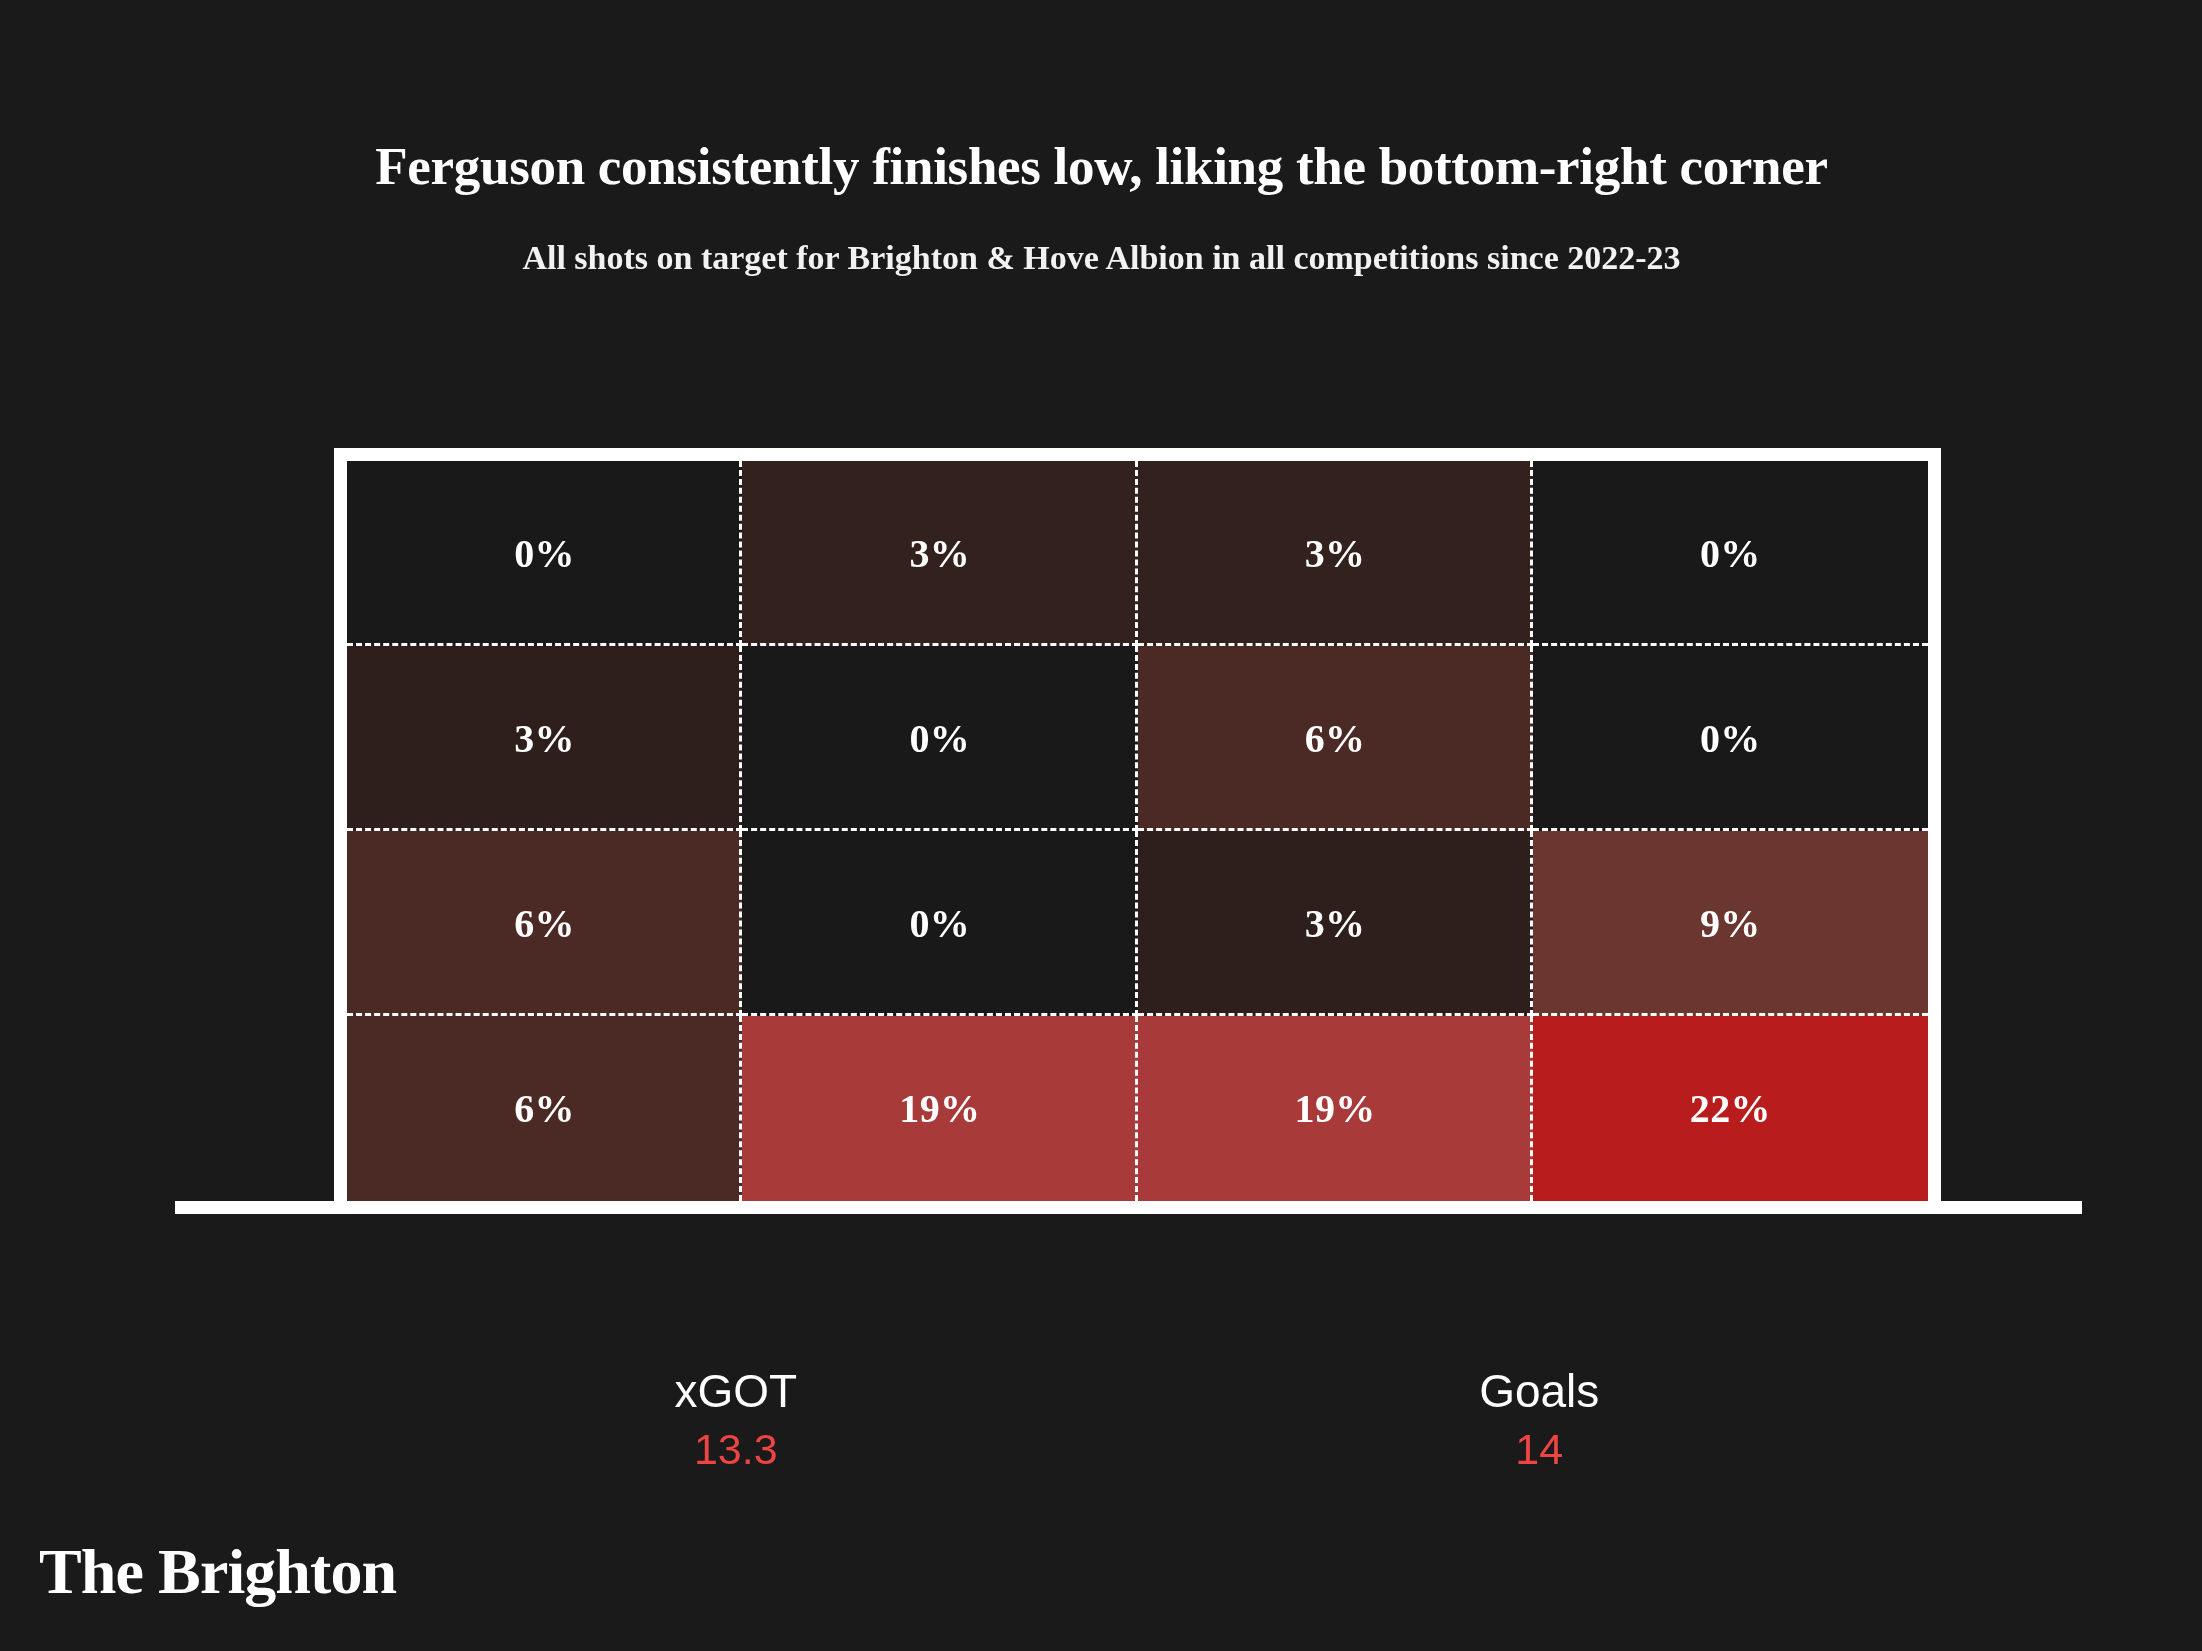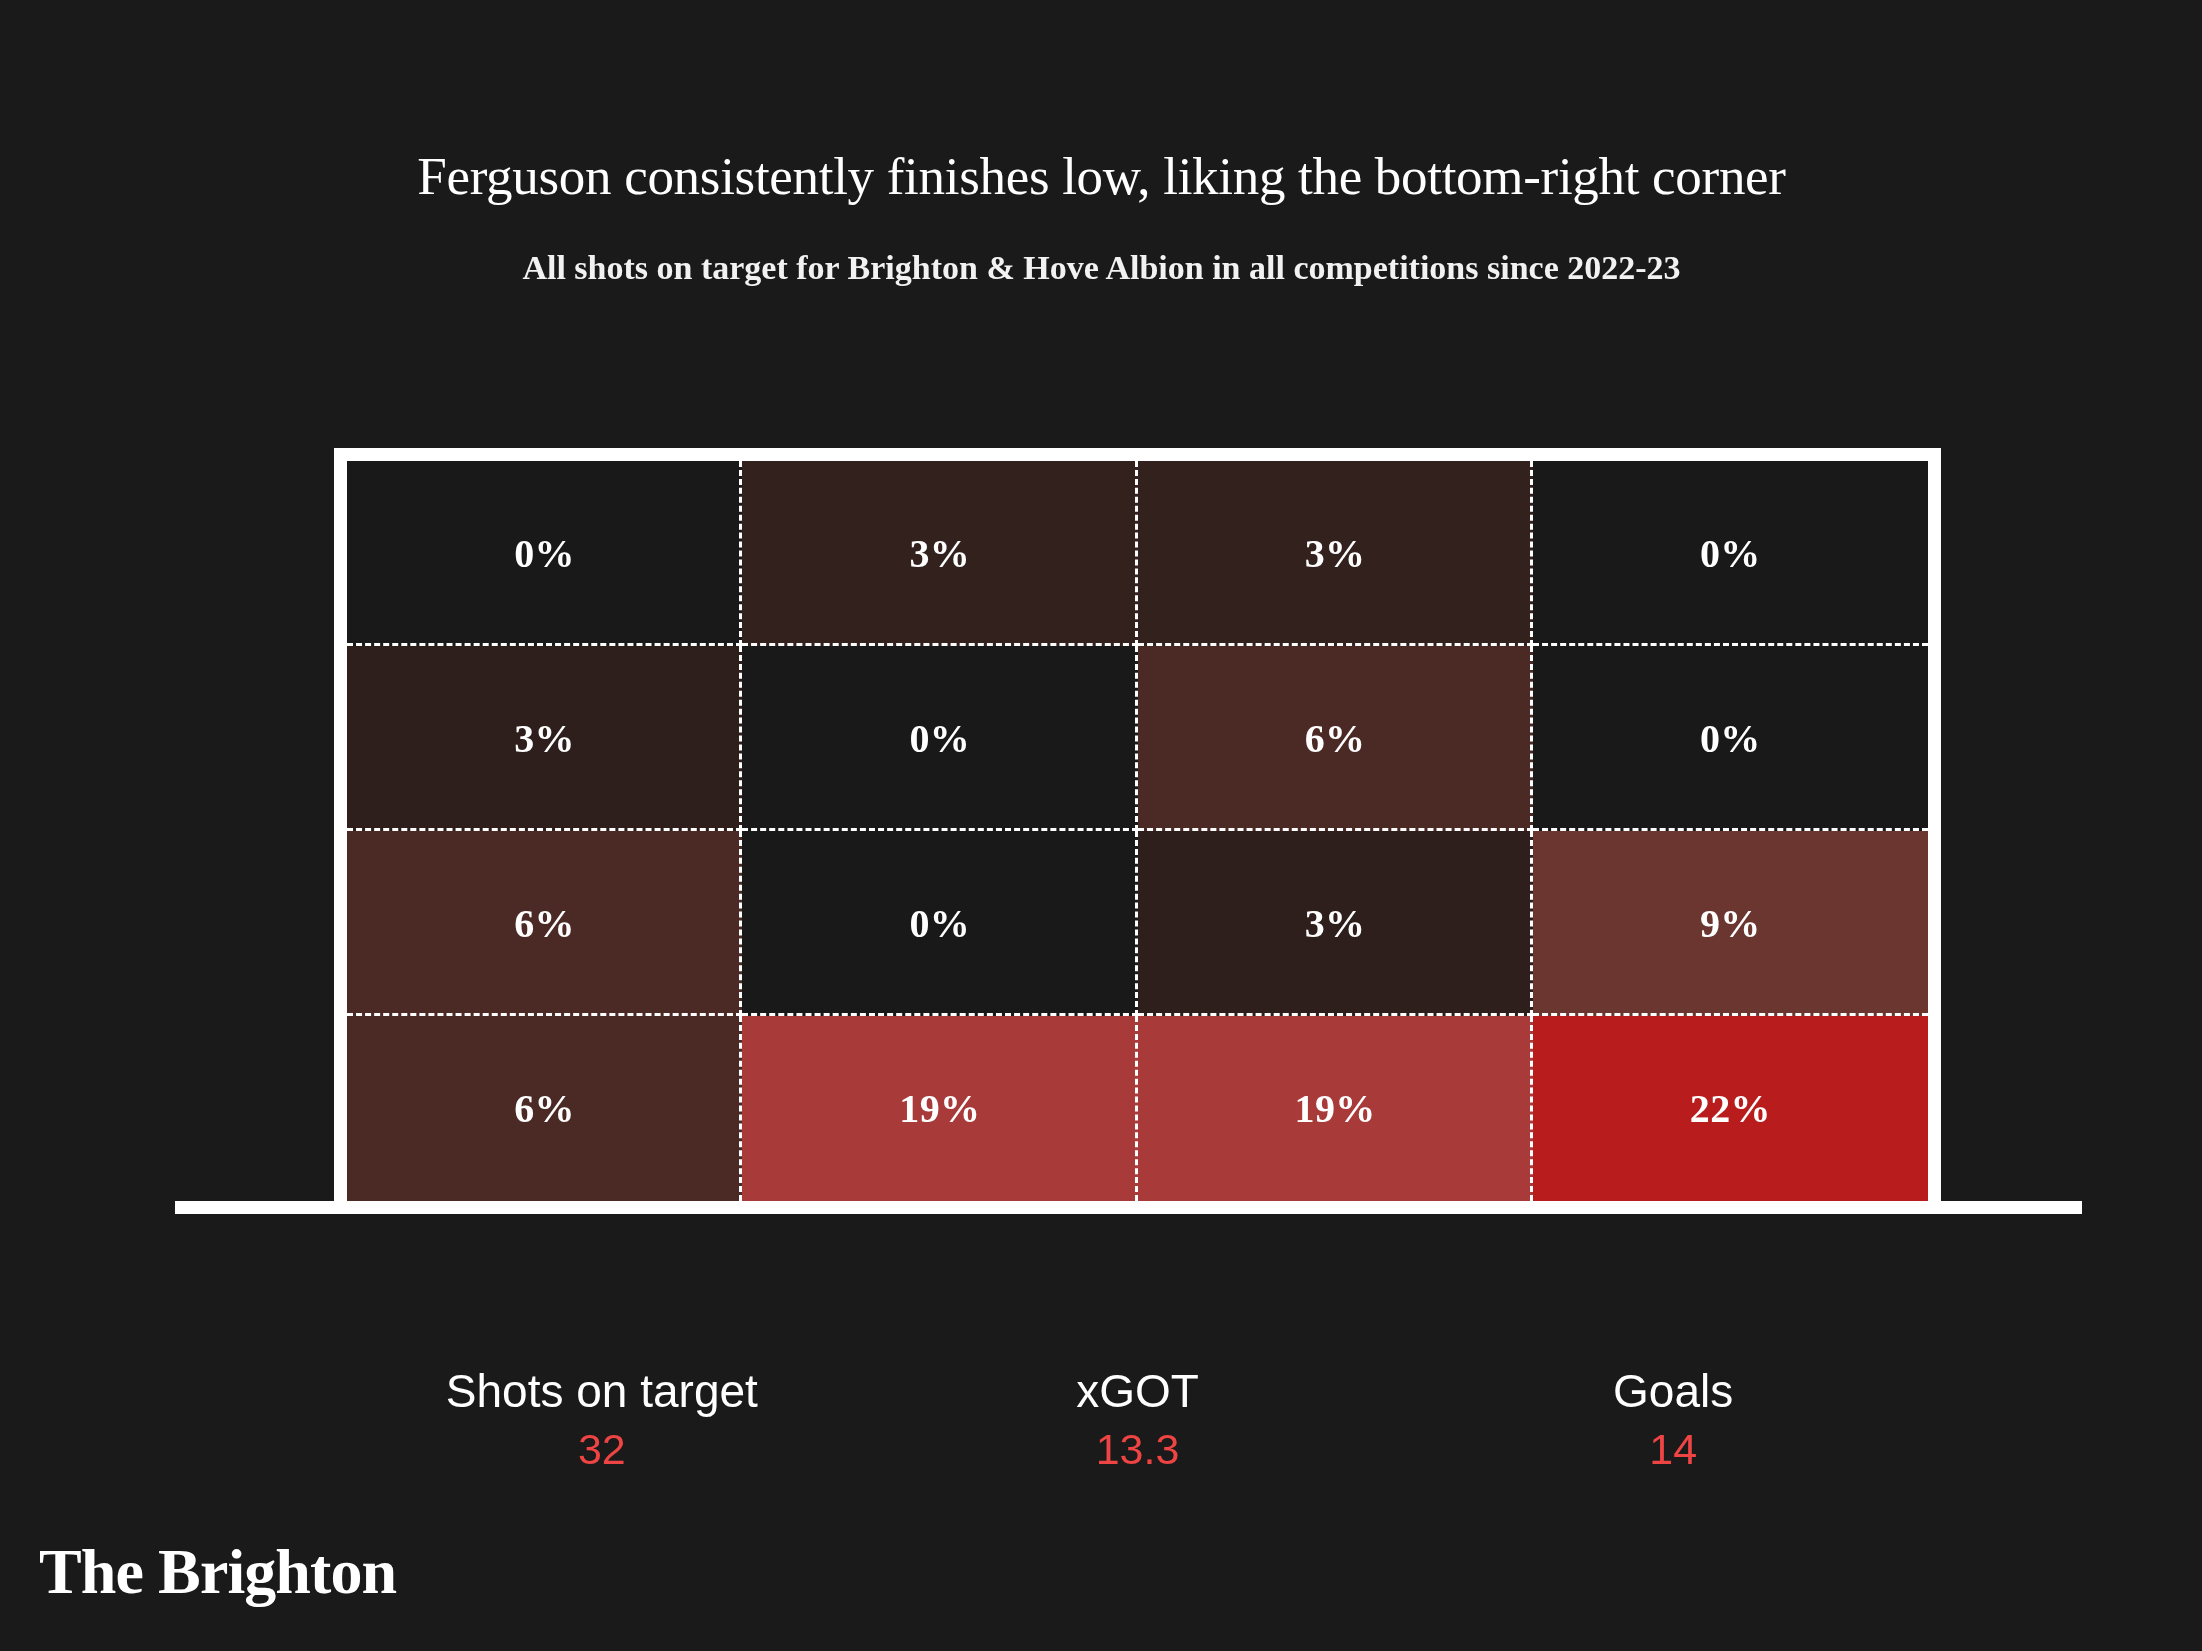--- a/index.html
+++ b/index.html
@@ -20,25 +20,25 @@
   
   .header {
     position: absolute;
     left: 0;
     top: 0;
     width: 2203px;
     text-align: center;
   }
   .chart-title {
     font-family: "Liberation Serif", serif;
-    font-weight: normal;
+    font-weight: bold;
     font-size: 53px;
     letter-spacing: -0.3px;
     color: #ffffff;
-    margin: 16px;
+    margin: 6px;
     padding-top: 133px;
     line-height: 1.05;
     white-space: nowrap;
   }
   .chart-subtitle {
     font-family: "Liberation Serif", serif;
     font-weight: bold;
     font-size: 34px;
     color: #f2f2f2;
     margin: 16px;
@@ -230,24 +230,20 @@
     <div class="goal-cell sep-right" style="background-color: rgb(169, 58, 58);">
       <span class="cell-value">19%</span>
     </div>
     <div class="goal-cell" style="background-color: #b91c1c;">
       <span class="cell-value">22%</span>
     </div>
   </div>
 </div>
 
 <div class="stats">
-  <div class="stat">
-    <span class="stat-label">Shots on target</span>
-    <span class="stat-value">32</span>
-  </div>
   <div class="stat">
     <span class="stat-label">xGOT</span>
     <span class="stat-value">13.3</span>
   </div>
   <div class="stat">
     <span class="stat-label">Goals</span>
     <span class="stat-value">14</span>
   </div>
 </div>
 

